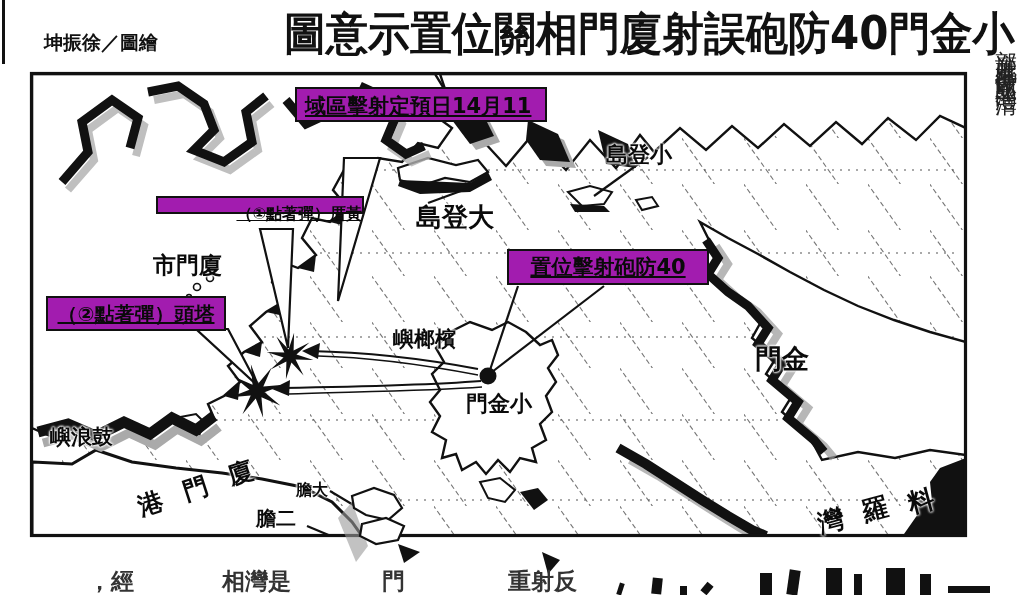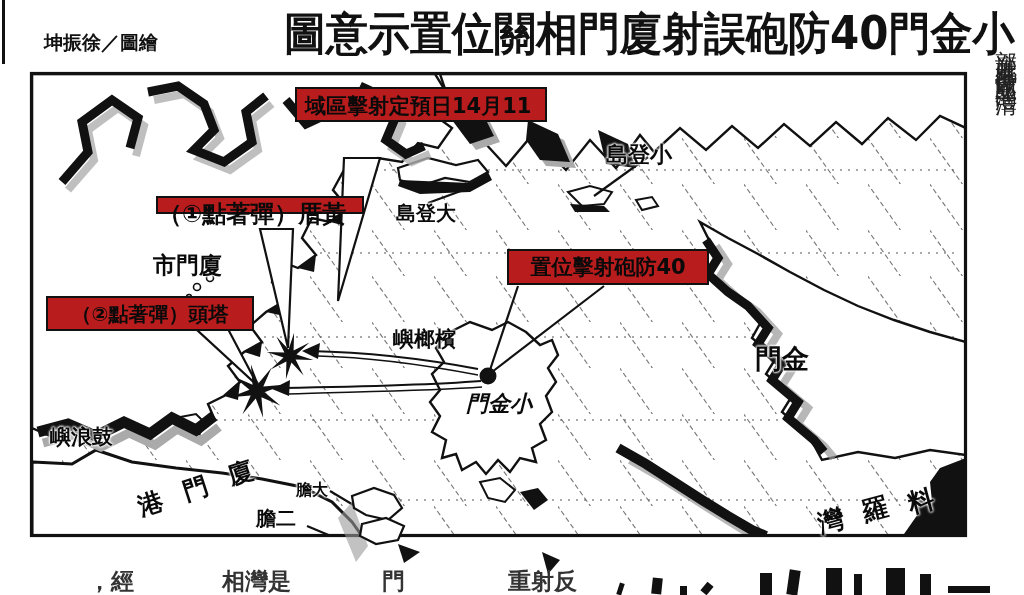--- a/index.html
+++ b/index.html
@@ -6,22 +6,22 @@
   body{width:1024px;height:595px;position:relative;background:#fff;overflow:hidden;
        font-family:"DejaVu Sans",sans-serif;color:#111;}
   .abs{position:absolute;}
   .page-title{font-size:42px;font-weight:900;letter-spacing:0px;white-space:nowrap;
               font-family:"DejaVu Sans",sans-serif;transform:scaleY(1.08);transform-origin:top left;}
   .credit{font-size:19px;font-weight:700;font-family:"DejaVu Serif",serif;white-space:nowrap;}
   .vcol{writing-mode:vertical-rl;text-orientation:upright;font-family:"DejaVu Serif",serif;
         font-size:22px;letter-spacing:4px;color:#222;line-height:36px;}
   .map-label{font-weight:700;white-space:nowrap;color:#0a0a0a;
              text-shadow:0 0 2px #fff,0 0 2px #fff,0 0 3px #fff,0 0 3px #fff;}
-  .callout{background:#b91c1c;border:2.5px solid #111;box-sizing:border-box;
-           font-weight:700;white-space:nowrap;color:#0a0a0a;}
+  .callout{background:#a21caf;border:2.5px solid #111;box-sizing:border-box;
+           font-weight:700;white-space:nowrap;color:#0a0a0a;text-decoration:underline;}
   .callout .l1{padding:3px 8px 0 8px;}
   .callout .l2{padding:0 16px 2px 8px;text-align:right;}
   .diag-char{font-weight:700;color:#0a0a0a;
              text-shadow:0 0 2px #fff,0 0 3px #fff,0 0 3px #fff;}
   .frag{position:absolute;background:#111;}
   .bfrag{font-family:"DejaVu Serif",serif;font-weight:600;color:#333;font-size:23px;white-space:nowrap;}
   svg{position:absolute;left:0;top:0;}
 </style>
 </head>
 <body>
@@ -168,29 +168,29 @@
 
 <div class="abs" style="left:2px;top:0;width:3px;height:64px;background:#111;"></div>
 <div class="abs credit" style="left:44px;top:30px;">坤振徐／圖繪</div>
 <div class="abs page-title" style="left:284px;top:4px;">圖意示置位關相門廈射誤砲防40門金小</div>
 
 <div class="abs vcol" style="left:988px;top:32px;height:340px;">部應就此事件做立即的澄清。</div>
 
 <div class="abs callout" style="left:295px;top:87px;width:252px;">
   <div class="l1" style="font-size:21px;">域區擊射定預日14月11</div>
 </div>
-<div class="abs callout" style="left:156px;top:196px;width:208px;height:18px;font-size:24px;line-height:32px;text-align:left;">（①點著彈）厝黃</div>
-<div class="abs callout" style="left:46px;top:296px;width:208px;height:35px;font-size:20px;line-height:32px;text-align:center;">（②點著彈）頭塔</div>
+<div class="abs callout" style="left:156px;top:196px;width:208px;height:18px;font-size:16px;line-height:32px;text-align:right;">（①點著彈）厝黃</div>
+<div class="abs callout" style="left:46px;top:296px;width:180px;height:35px;font-size:20px;line-height:32px;text-align:center;">（②點著彈）頭塔</div>
 <div class="abs callout" style="left:507px;top:249px;width:202px;height:36px;font-size:21px;line-height:32px;text-align:center;">置位擊射砲防40</div>
 
 <div class="abs map-label" style="left:606px;top:126px;font-size:22px;margin-top:14px;">島登小</div>
-<div class="abs map-label" style="left:396px;top:200px;font-size:20px;">島登大</div>
+<div class="abs map-label" style="left:416px;top:200px;font-size:26px;">島登大</div>
 <div class="abs map-label" style="left:153px;top:250px;font-size:23px;">市門廈</div>
 <div class="abs map-label" style="left:393px;top:325px;font-size:21px;">嶼榔檳</div>
-<div class="abs map-label" style="left:466px;top:389px;font-size:22px;font-style:italic;">門金小</div>
+<div class="abs map-label" style="left:466px;top:389px;font-size:22px;">門金小</div>
 <div class="abs map-label" style="left:755px;top:341px;font-size:27px;">門金</div>
 <div class="abs map-label" style="left:50px;top:423px;font-size:21px;">嶼浪鼓</div>
 <div class="abs map-label" style="left:296px;top:480px;font-size:16px;">膽大</div>
 <div class="abs map-label" style="left:256px;top:505px;font-size:20px;">膽二</div>
 
 <div class="abs diag-char" style="left:138px;top:487px;font-size:25px;transform:rotate(-18deg);">港</div>
 <div class="abs diag-char" style="left:183px;top:472px;font-size:25px;transform:rotate(-18deg);">門</div>
 <div class="abs diag-char" style="left:228px;top:456px;font-size:25px;transform:rotate(-18deg);">廈</div>
 
 <div class="abs diag-char" style="left:818px;top:504px;font-size:26px;transform:rotate(-15deg);">灣</div>

